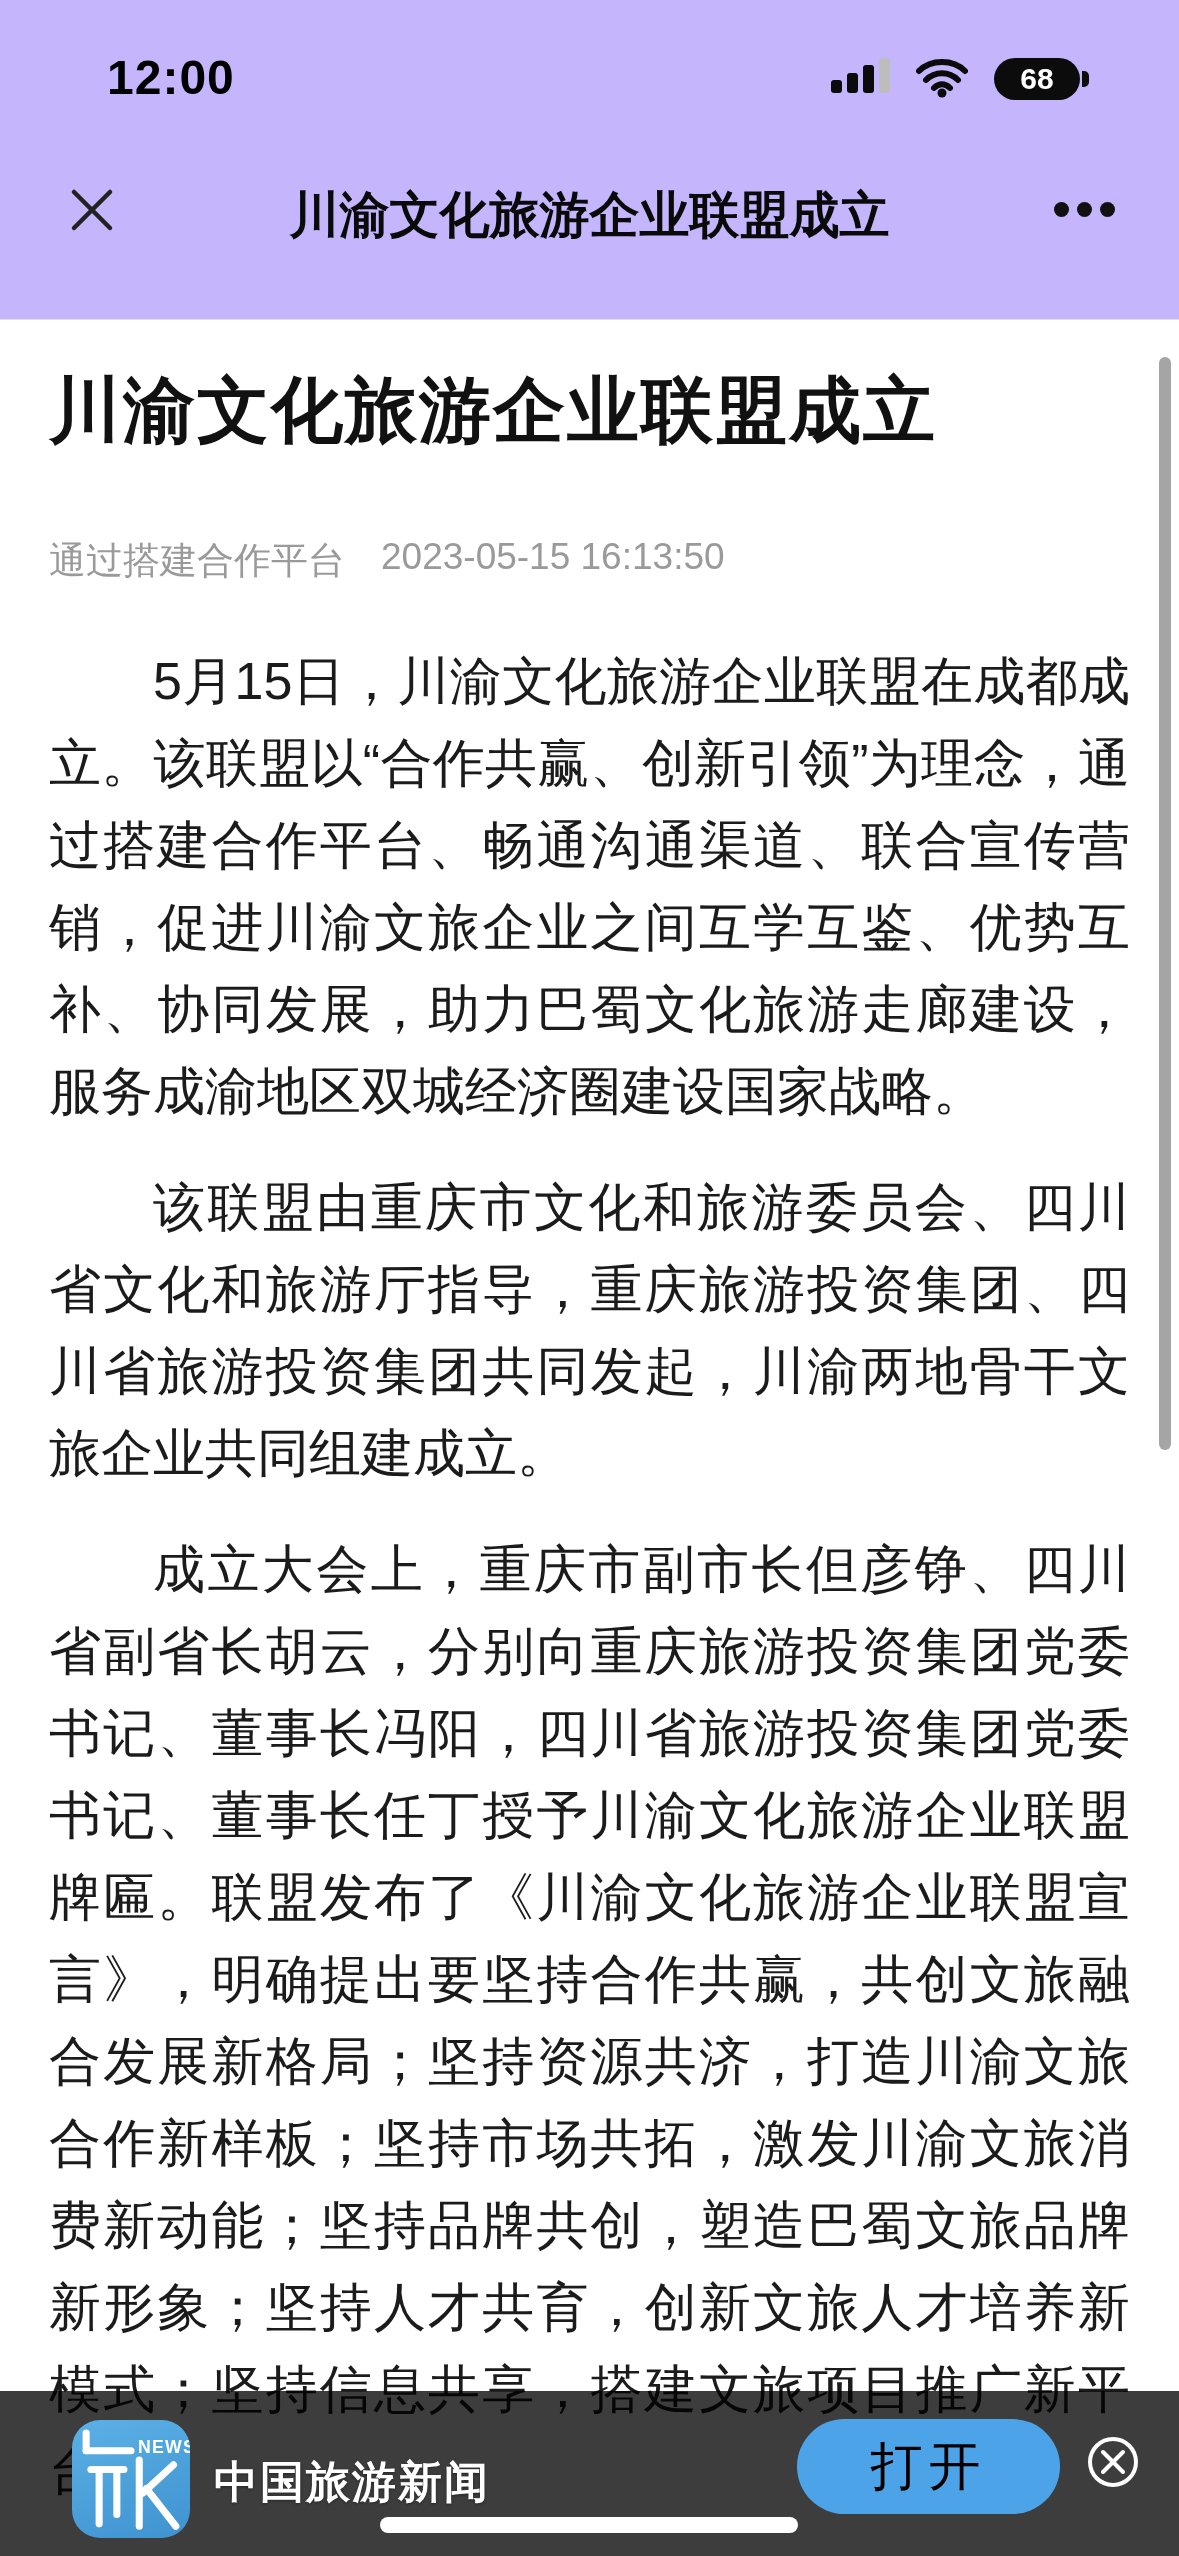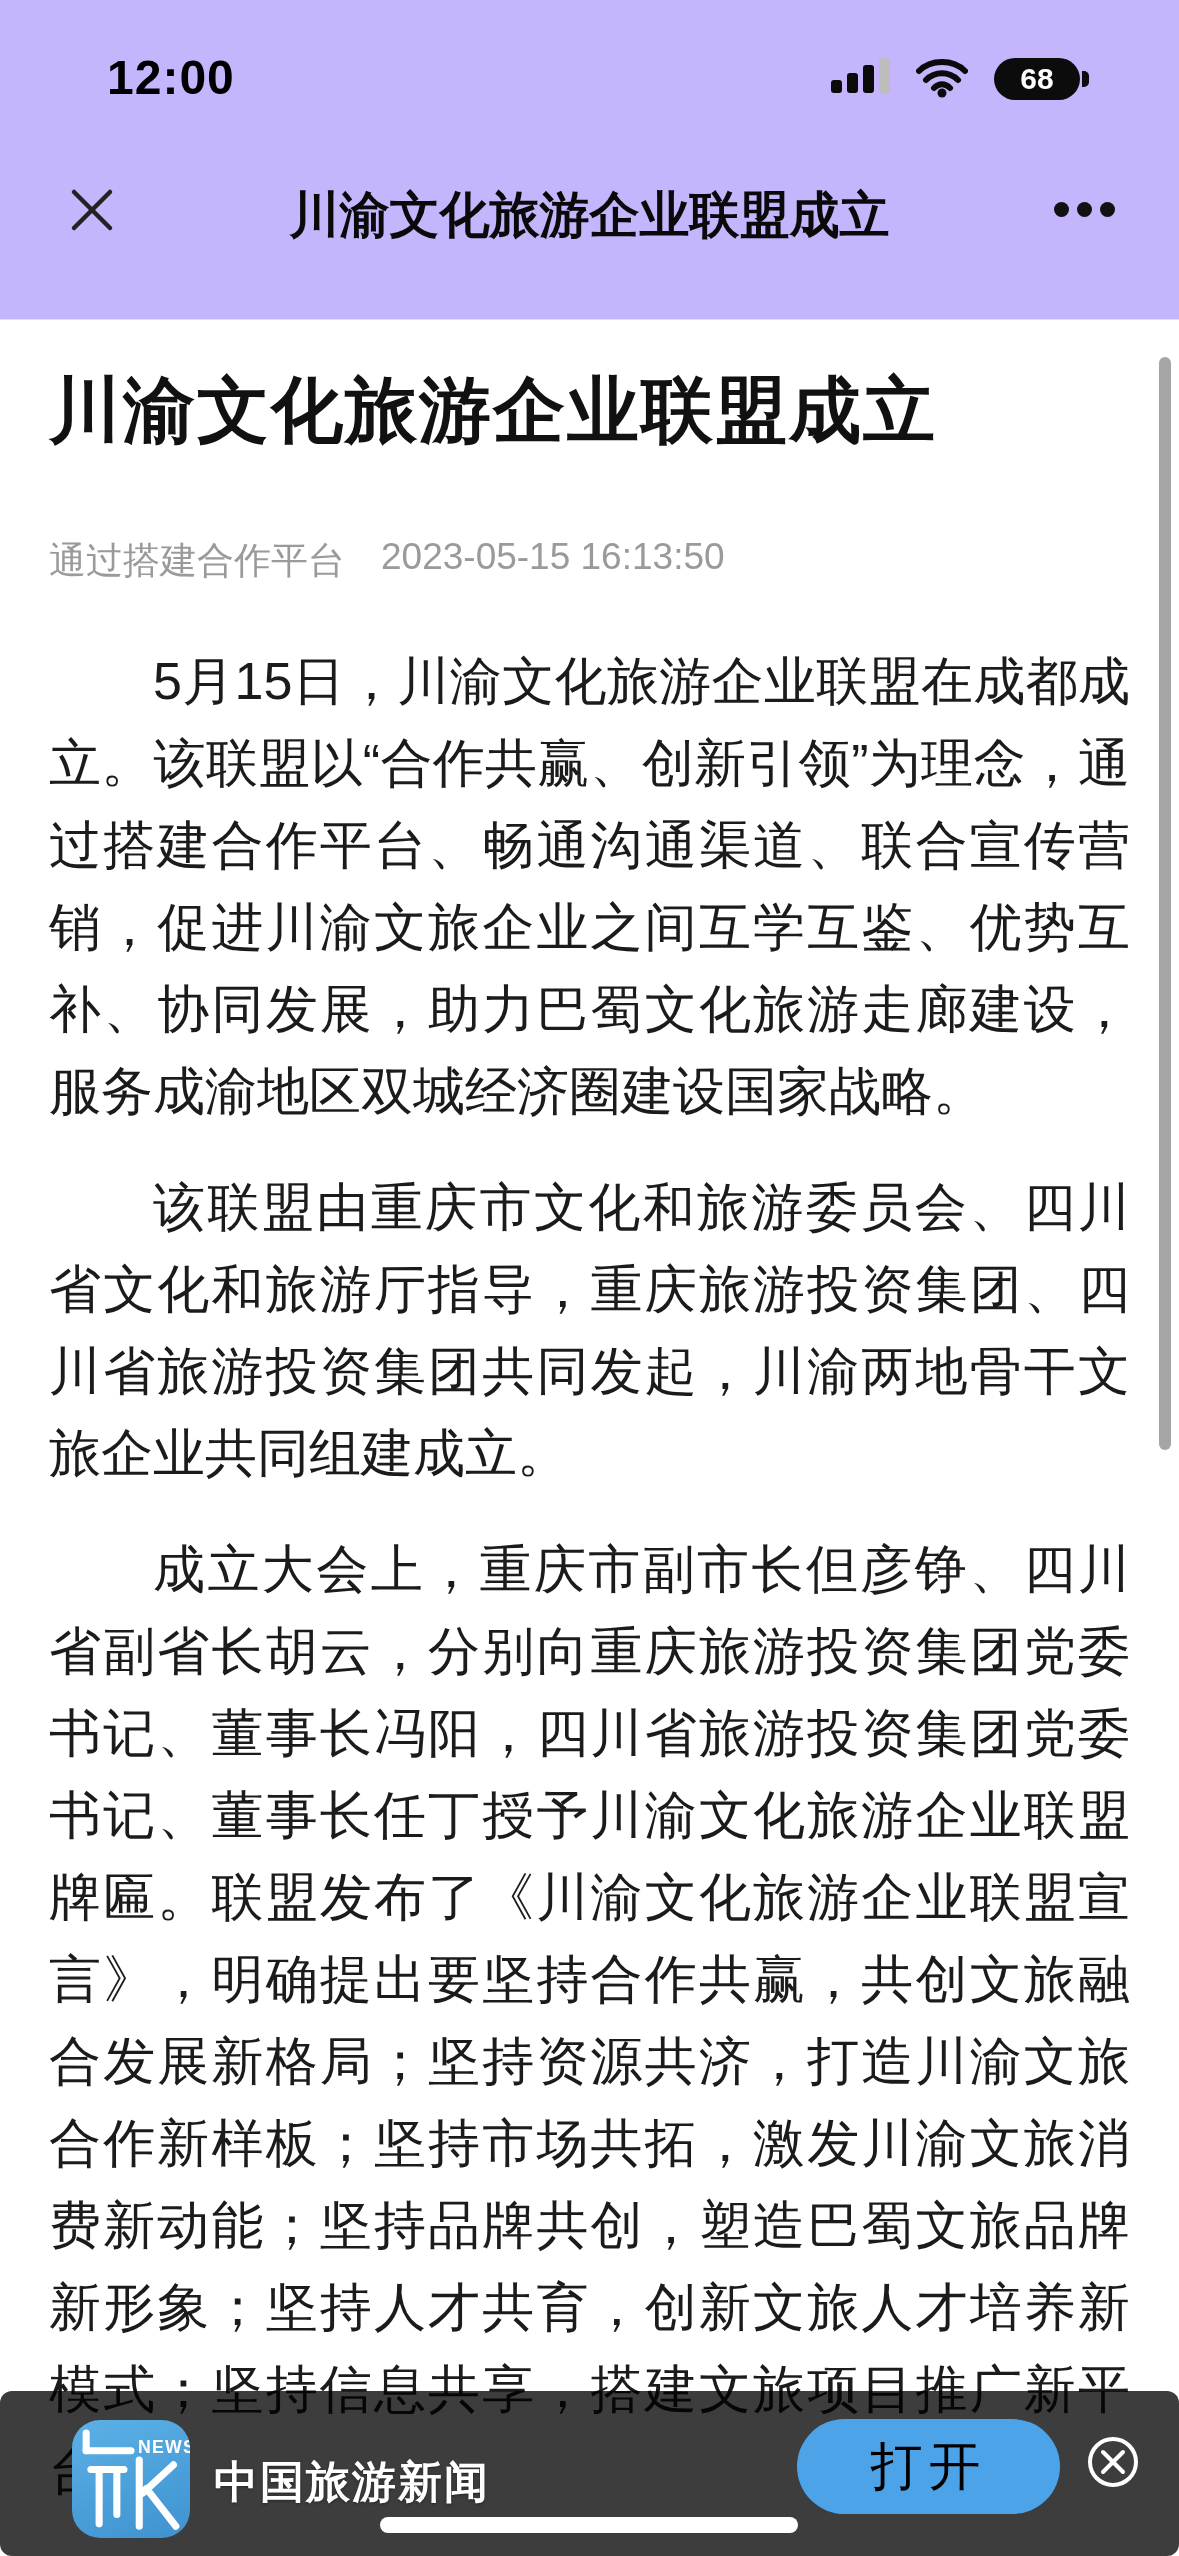--- a/index.html
+++ b/index.html
@@ -31,21 +31,21 @@
   .nav-more i{display:block;width:15px;height:15px;border-radius:50%;background:#111;}
   
   .content{position:absolute;top:320px;left:0;right:0;padding:0 49px;box-sizing:border-box;}
   .article-title{margin:46px 0 0;font-size:72px;line-height:88px;font-weight:bold;color:#111;letter-spacing:2px;}
   .meta{margin-top:82px;display:flex;gap:36px;font-size:37px;color:#9a9a9a;}
   .body-text{margin-top:54px;}
   .body-text p{font-size:52px;line-height:82px;color:#1b1b1b;text-align:justify;text-indent:2em;margin:0 0 34px;}
   
   .scrollbar{position:absolute;right:8px;top:357px;width:12px;height:1093px;background:#a5a5a5;border-radius:6px;}
   
-  .banner{position:absolute;left:0;right:0;top:2391px;bottom:0;background:rgba(0,0,0,0.76);border-radius:12px;}
+  .banner{position:absolute;left:0;right:0;top:2391px;bottom:0;background:rgba(0,0,0,0.76);}
   .app-icon{position:absolute;left:72px;top:29px;width:118px;height:118px;border-radius:28px;
     background:linear-gradient(160deg,#5bb1e6 0%,#3f92cf 100%);overflow:hidden;}
   .app-name{position:absolute;left:214px;top:62px;font-size:44px;font-weight:bold;color:#fff;letter-spacing:2px;text-shadow:0 1px 3px rgba(0,0,0,.4);}
   .open-btn{position:absolute;left:797px;top:28px;width:263px;height:95px;border-radius:48px;background:#4da3e8;
     color:#000000;font-size:52px;letter-spacing:6px;display:flex;align-items:center;justify-content:center;border:none;cursor:pointer;}
   .banner-close{position:absolute;left:1088px;top:46px;width:50px;height:50px;border:4px solid #fff;border-radius:50%;
     background:none;display:flex;align-items:center;justify-content:center;cursor:pointer;padding:0;}
   .home-indicator{position:absolute;left:380px;top:126px;width:418px;height:16px;background:#fff;border-radius:8px;}
 </style>
 </head>

